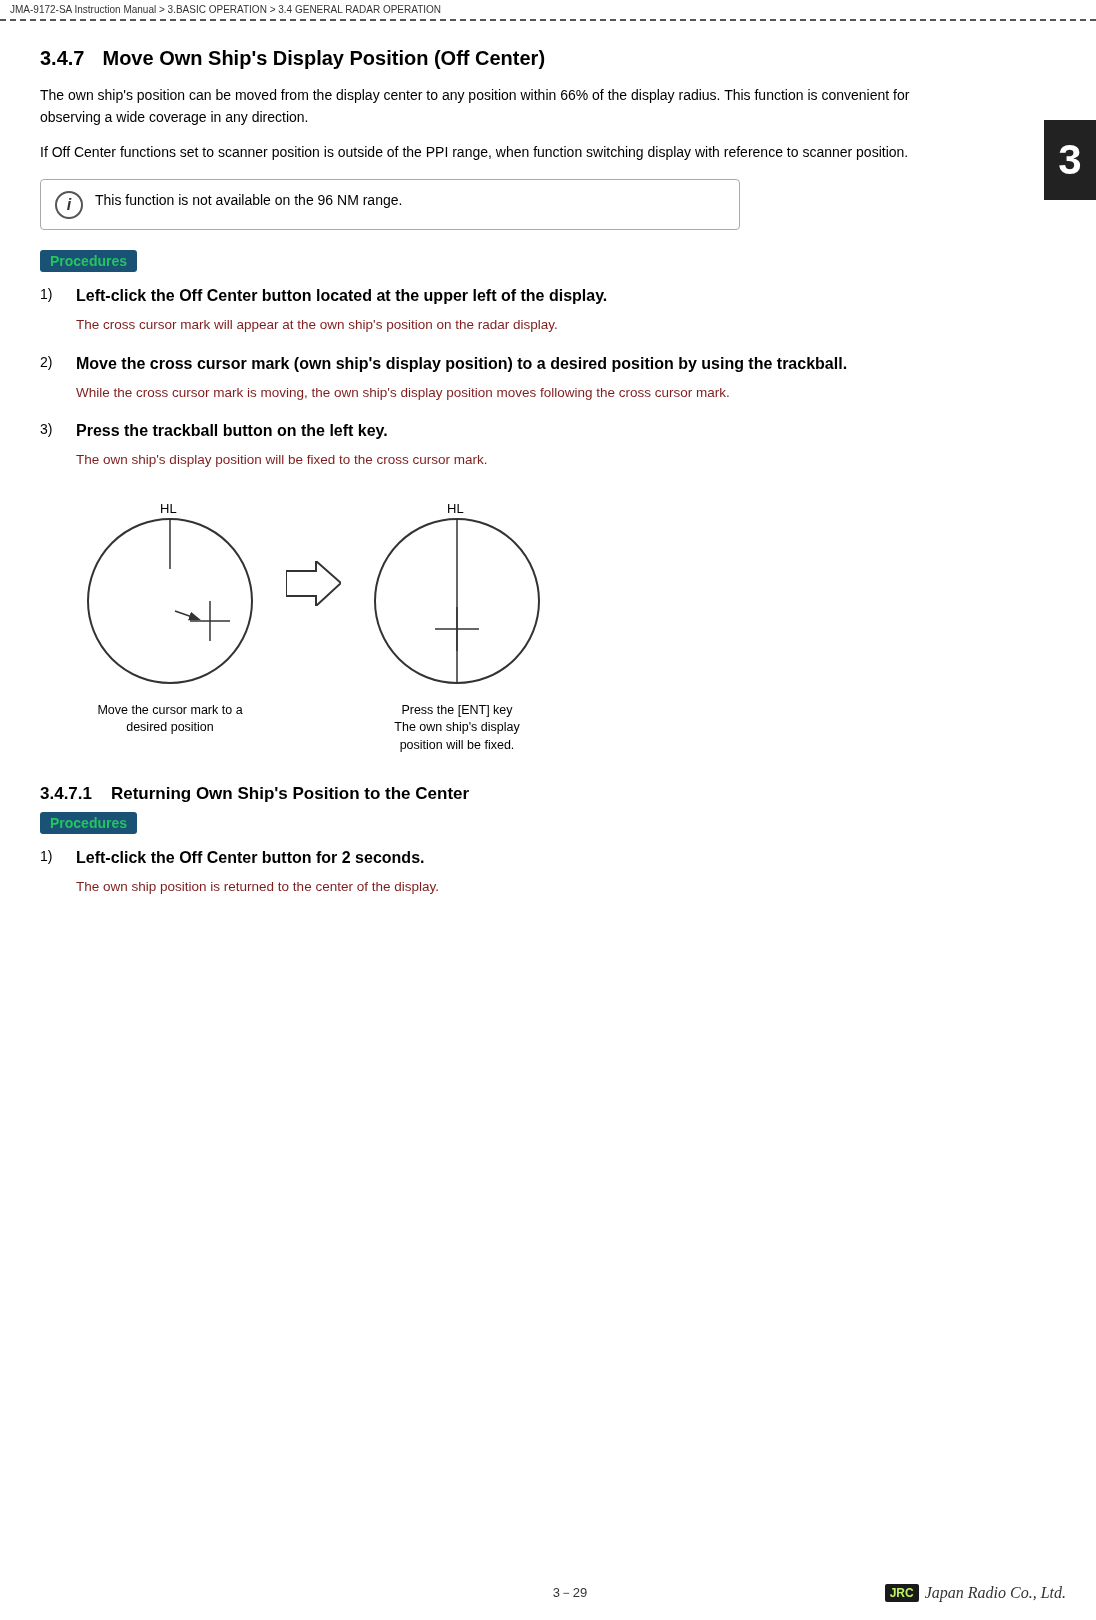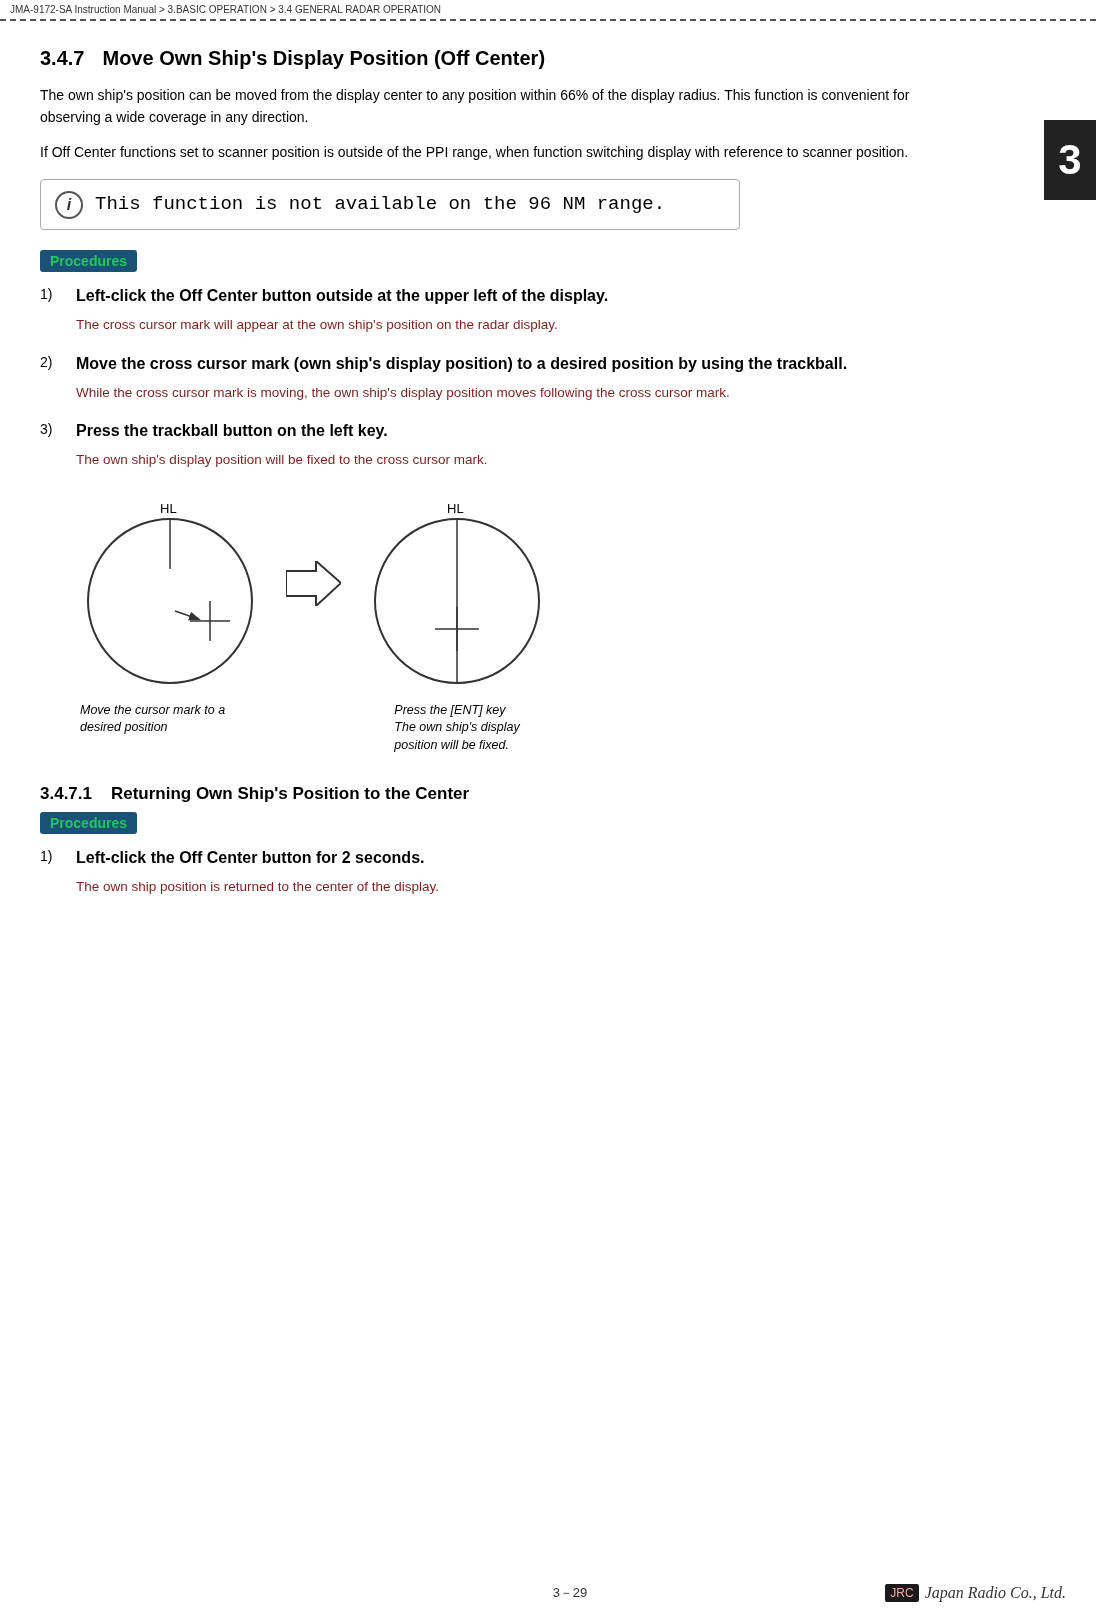--- a/index.html
+++ b/index.html
@@ -83,23 +83,22 @@
       justify-content: center;
       font-style: italic;
       font-weight: bold;
       font-size: 16px;
       flex-shrink: 0;
       margin-right: 12px;
       margin-top: 1px;
       color: #333;
     }
     .info-text {
-      font-size: 19px;
+      font-size: 14px;
       line-height: 1.5;
-      font-family: Liberation Mono, monospace;
     }
 
     
     .procedures-badge {
       display: inline-block;
       background: #1a5276;
       color: #22c55e;
       font-weight: bold;
       font-size: 14px;
       padding: 3px 10px;
@@ -153,23 +152,23 @@
     .diagram-wrapper {
       display: flex;
       flex-direction: column;
       align-items: center;
     }
     .diagram-svg-wrap {
       margin-bottom: 8px;
     }
     .diagram-caption {
       font-size: 12.5px;
+      text-align: center;
       max-width: 180px;
       line-height: 1.4;
-      font-style: italic;
     }
 
     .arrow-wrapper {
       display: flex;
       align-items: center;
       margin-top: 70px;
     }
 
     
     .footer {
@@ -191,22 +190,22 @@
     .footer-logo {
       position: absolute;
       right: 30px;
       display: flex;
       align-items: center;
       gap: 6px;
       font-size: 13px;
     }
     .jrc-box {
       background: #1a1a1a;
-      color: #fca5a5;
-      font-weight: normal;
+      color: #bef264;
+      font-weight: bold;
       font-size: 12px;
       padding: 2px 5px;
       border-radius: 2px;
     }
     .company-name {
       font-style: italic;
       font-size: 16px;
       font-family: serif;
     }
   </style>
@@ -239,21 +238,21 @@
     <div class="info-text">This function is not available on the 96 NM range.</div>
   </div>
 
   
   <div class="procedures-badge">Procedures</div>
 
   
   <div class="procedure-step">
     <div class="step-number">1)</div>
     <div class="step-content">
-      <div class="step-main">Left-click the  Off Center  button outside at the upper left of the display.</div>
+      <div class="step-main">Left-click the  Off Center  button located at the upper left of the display.</div>
       <div class="step-sub">The cross cursor mark will appear at the own ship's position on the radar display.</div>
     </div>
   </div>
 
   
   <div class="procedure-step">
     <div class="step-number">2)</div>
     <div class="step-content">
       <div class="step-main">Move the cross cursor mark (own ship's display position) to a desired position by using the trackball.</div>
       <div class="step-sub">While the cross cursor mark is moving, the own ship's display position moves following the cross cursor mark.</div>

